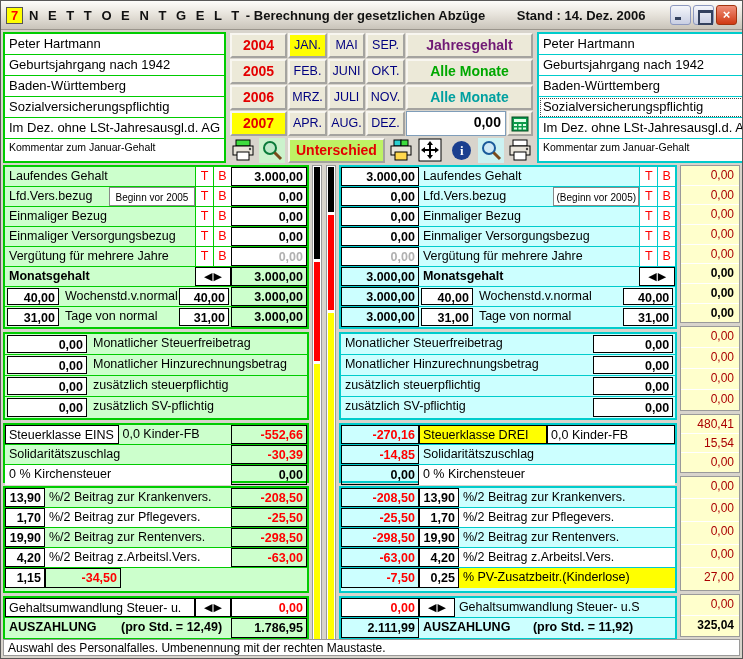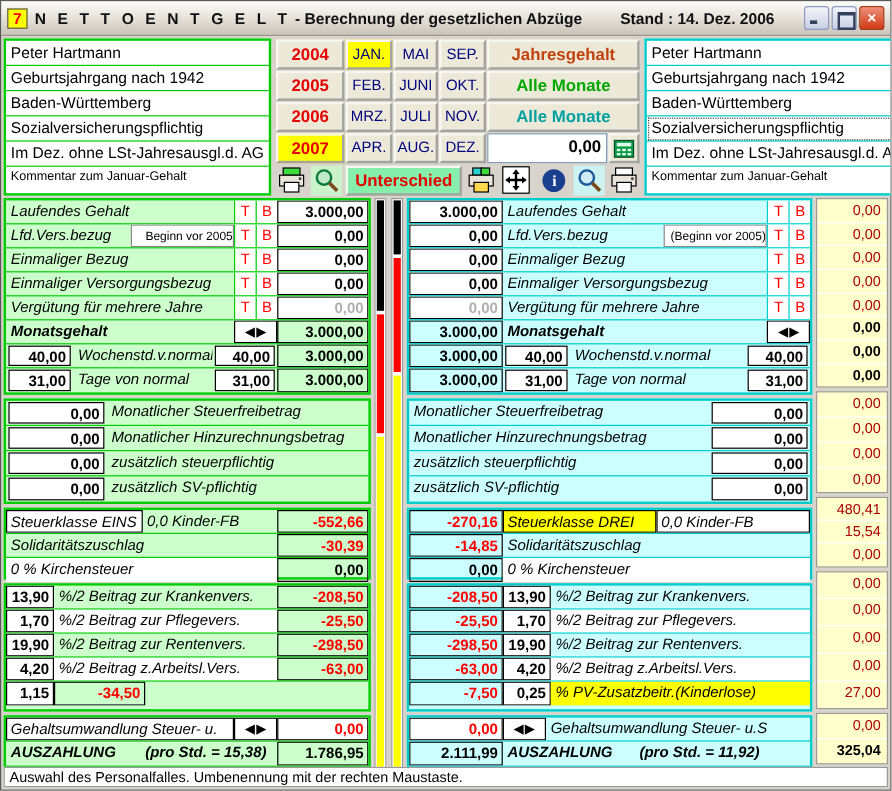--- a/index.html
+++ b/index.html
@@ -36,68 +36,68 @@
   .prow.focused { outline:1px dotted #444; outline-offset:-2px; }
 
   .midcol { flex:1; display:flex; flex-direction:column; }
   .selgrid { display:grid; grid-template-columns:57px 39px 37px 39px 1fr; grid-auto-rows:25px;
              gap:1px; padding:1px 2px 1px 2px; }
   .cellbtn { background:#ece9d8; border:2px outset #f8f6f0; font-size:14px; text-align:center;
              line-height:20px; cursor:pointer; white-space:nowrap; overflow:hidden; }
   .yearbtn { color:#e40000; font-weight:bold; }
   .monbtn { color:#00007f; font-weight:normal; font-size:12.5px; }
   .selbtn { background:#ffff00; }
-  .jahres { color:#c2410c; font-weight:bold; }
+  .jahres { color:#701a75; font-weight:bold; }
   .amg { color:#00a800; font-weight:bold; }
   .amt2 { color:#00a0a0; font-weight:bold; }
   .amount-wrap { display:flex; gap:1px; align-items:stretch; }
   .amount-input { flex:1; background:#fff; border:1px solid #7f9db9; font-size:14px; font-weight:bold;
                   text-align:right; padding:2px 4px 0 0; }
   .calcbtn { width:26px; background:#ece9d8; border:2px outset #f8f6f0; cursor:pointer;
              display:flex; align-items:center; justify-content:center; }
 
   
   .toolbar { flex:1; display:flex; align-items:center; gap:3px; padding:0 2px; }
   .tbtn { width:26px; height:25px; display:flex; align-items:center; justify-content:center;
           cursor:pointer; background:transparent; border:none; }
   .tbtn.greenbg { background:#ccf2cc; }
   .tbtn.cyanbg { background:#ccf2f2; }
-  .unterschied { height:25px; padding:0 6px; background:#86efac; border:2px outset #f8f6f0;
+  .unterschied { height:25px; padding:0 6px; background:#bef264; border:2px outset #f8f6f0;
                  color:#e40000; font-weight:bold; font-size:14px; cursor:pointer; }
   .info-circle { width:19px; height:19px; border-radius:50%; background:#1b3f8f; color:#fff;
                  font-weight:bold; font-size:13px; line-height:19px; text-align:center;
                  font-family:"Liberation Serif", serif; }
   .spacer { flex:1; }
 
   
   .mainrow { display:flex; padding:2px 2px 0 2px; height:477px; gap:1px; }
   .calc { display:flex; flex-direction:column; }
   .calc.left { width:306px; }
   .calc.right { width:340px; }
   .sec { border:2px solid #00cc00; background:#ccffcc; margin-bottom:3px; }
   .calc.right .sec { border-color:#00cccc; background:#ccffff; }
   .secA { height:164px; } .secB { height:88px; } .secC { height:60px; }
   .secD { height:120px; } .secE { height:44px; margin-bottom:0; }
   .row { display:flex; align-items:stretch; height:20px; border-bottom:1px solid #00cc00;
          font-size:12.5px; overflow:hidden; }
   .secB .row { height:21px; }
   .row:last-child { border-bottom:none; }
   .calc.right .row { border-bottom-color:#00cccc; }
-  .lbl { flex:1; padding:2px 3px 0 4px; white-space:nowrap; overflow:hidden; color:#000;font-style:italic; }
+  .lbl { flex:1; padding:2px 3px 0 4px; white-space:nowrap; overflow:hidden; color:#000; }
   .lbl.b { font-weight:bold; }
   .tbcell { width:18px; background:#fff; color:#ff0000; text-align:center; padding-top:2px;
             border-left:1px solid #00cc00; cursor:pointer; }
   .calc.right .tbcell { border-left-color:#00cccc; }
   .inp { background:#fff; border:1px solid #000; text-align:right; font-weight:bold;
          padding:2px 3px 0 1px; white-space:nowrap; overflow:hidden; cursor:text; }
   .val { width:76px; } .calc.right .val { width:78px; }
   .res { border:1px solid #000; text-align:right; font-weight:bold; padding:2px 3px 0 1px; }
   .neg { color:#ff0000; }
   .dim { color:#b0b0b0; }
-  .note { width:86px; background:#fff; border:1px solid #888; font-size:10px; text-align:right;
+  .note { width:86px; background:#fff; border:1px solid #888; font-size:10px; text-align:center;
           padding-top:4px; white-space:nowrap; overflow:hidden; }
   .arrowbox { width:36px; background:#fff; border:1px solid #000; display:flex;
               align-items:center; justify-content:center; gap:1px; cursor:pointer; }
   .arrowbox span { font-family:"DejaVu Sans", sans-serif; font-size:11px; }
   .smallinp { width:52px; margin:1px 2px; } .smallinp2 { width:50px; margin:1px 2px; }
   .ratebox { width:40px; margin:0; }
   .allowinp { width:80px; margin:1px 2px; }
   .whitebg { background:#fff; }
   .hl { background:#ffff00; }
   .kbox { border:1px solid #000; padding:2px 3px 0 3px; white-space:nowrap; overflow:hidden; }
@@ -386,21 +386,21 @@
         <div class="row">
           <span class="lbl whitebg kbox" style="flex:1">Gehaltsumwandlung Steuer- u.</span>
           <span class="arrowbox">
               <span>◀</span>
               <span>▶</span>
             </span>
           <span class="inp val neg">0,00</span>
         </div>
         <div class="row">
           <span class="lbl b" style="flex:0 0 112px">AUSZAHLUNG</span>
-          <span class="lbl b">(pro Std. = 15,38)</span>
+          <span class="lbl b">(pro Std. = 12,49)</span>
           <span class="res val">1.786,95</span>
         </div>
       </div>
     </div>
 
     <div class="barscol">
       <div class="bar">
         <div class="bar-seg" style="height: 19.4%; background: rgb(0, 0, 0);"></div>
         <div class="bar-seg" style="height: 21%; background: rgb(255, 0, 0);"></div>
         <div class="bar-seg fill" style="background: rgb(255, 255, 0);"></div>

